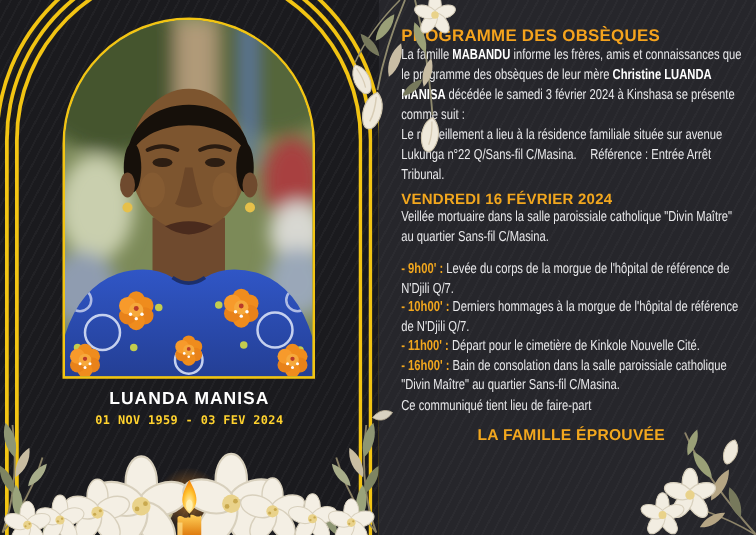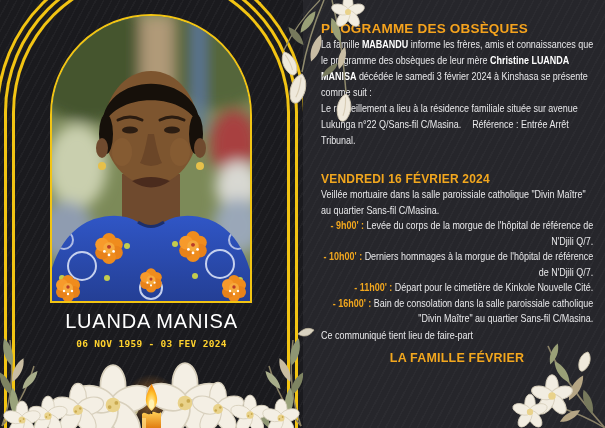--- a/index.html
+++ b/index.html
@@ -11,41 +11,41 @@
     background-image:repeating-linear-gradient(118deg,rgba(255,255,255,0.03) 0 1.5px,rgba(0,0,0,0) 1.5px 7px);}
   .ring{position:absolute;border:3px solid #f2c413;border-bottom:none;box-sizing:border-box;}
   .r1{left:12px;top:-27px;width:278px;height:480px;border-radius:139px 139px 0 0;}
   .r2{left:4px;top:-35px;width:294px;height:480px;border-radius:147px 147px 0 0;}
   .r3{left:-4px;top:-43px;width:310px;height:480px;border-radius:155px 155px 0 0;}
   .photo-frame{position:absolute;left:50px;top:14px;width:202px;height:289px;box-sizing:border-box;
     border:2px solid #f2c413;border-radius:101px 101px 0 0;overflow:hidden;z-index:2;background:#7c8a58;}
   .photo-frame svg{display:block;width:100%;height:100%;}
   .left-caption{position:absolute;left:0;top:308px;width:303px;text-align:center;z-index:4;}
   .name-prefix{font-size:15px;color:#f2efe9;letter-spacing:.3px;}
-  .name{font-size:20px;font-weight:normal;color:#ffffff;letter-spacing:.8px;margin-top:2px;}
+  .name{font-size:14px;font-weight:bold;color:#ffffff;letter-spacing:.8px;margin-top:2px;}
   .dates{font-family:"DejaVu Sans Mono",monospace;font-weight:bold;font-size:9.5px;
          color:#ffd22e;margin-top:5px;letter-spacing:.3px;}
   .tribute-wrap{margin-top:3px;}
   .tribute{display:inline-block;color:#fdfdfb;font-size:14px;transform:scaleX(.88);transform-origin:center top;}
   .bottom-flowers{position:absolute;left:0;top:318px;width:303px;height:110px;z-index:3;}
   
   .panel-right{position:absolute;left:303px;top:0;width:302px;height:428px;overflow:hidden;
     background-color:#26262b;color:#e8e8ea;
     background-image:repeating-linear-gradient(118deg,rgba(255,255,255,0.022) 0 1.5px,rgba(0,0,0,0) 1.5px 7px);}
   .rp-content{padding:21px 12px 0 18px;}
   .rp-title{text-align:left;color:#f5a31d;font-weight:bold;font-size:13.5px;letter-spacing:.2px;}
   .cond{font-size:11.5px;width:349px;transform:scaleX(.78);transform-origin:0 0;}
   p.body{line-height:16px;margin:0;}
   .mt-intro{margin-top:13px;}
   .mt-loc{margin-top:7px;}
   .gold-heading{color:#f2a71e;font-weight:bold;font-size:12px;letter-spacing:.2px;}
-  .h-fri{margin-top:24px;}
+  .h-fri{margin-top:4px;}
   .h-sat{margin-top:11px;}
   .mt-fri{margin-top:11px;}
-  .schedule{text-align:right;}
+  .schedule{margin-top:10px;}
   .sched-item{line-height:15.5px;margin:0;}
   .time{color:#f2a71e;font-weight:bold;}
   .w{color:#ffffff;}
   .ref{margin-left:14px;}
   .closing{margin-top:7px;}
   .signature{text-align:center;color:#f2a71e;font-weight:bold;font-size:12.5px;margin-top:8px;letter-spacing:.2px;}
   
   .top-floral{position:absolute;left:272px;top:0;width:96px;height:130px;z-index:5;pointer-events:none;}
   .br-floral{position:absolute;left:500px;top:338px;width:105px;height:90px;z-index:5;pointer-events:none;}
   .mini-leaf{position:absolute;left:297px;top:324px;width:18px;height:20px;z-index:5;pointer-events:none;}
@@ -216,21 +216,21 @@
         <path d="M142,96 C145,92 148,99 151,95 C154,91 158,98 161,94 L161,110 L142,110 Z" fill="url(#wax)"></path>
         <rect x="142" y="100" width="4" height="10" fill="#ffdf8a" opacity="0.7"></rect>
         <line x1="151.5" y1="90" x2="151.5" y2="96" stroke="#3a2a1a" stroke-width="1.6"></line>
         <path d="M151.5,66 C158,78 160,85 151.5,93 C143,85 145,78 151.5,66 Z" fill="url(#flameG)"></path>
         <ellipse cx="151.5" cy="86" rx="2.6" ry="4.5" fill="#fff1b0"></ellipse>
       </g>
     </svg>
 
     <div class="left-caption">
       <div class="name">LUANDA MANISA</div>
-      <div class="dates">06 NOV 1959 - 03 FEV 2024</div>
+      <div class="dates">01 NOV 1959 - 03 FEV 2024</div>
     </div>
   </div>
 
   <div class="panel-right">
     <div class="rp-content">
       <div class="rp-title">PROGRAMME DES OBSÈQUES</div>
 
       <p class="body cond mt-intro"><span>La famille </span><b class="w">MABANDU</b><span> informe les frères, amis et connaissances que le programme des obsèques de leur mère </span><b class="w">Christine LUANDA MANISA</b><span> décédée le samedi 3 février 2024 à Kinshasa se présente comme suit :</span></p>
 
       <p class="body cond mt-loc"><span>Le recueillement a lieu à la résidence familiale située sur avenue Lukunga n°22 Q/Sans-fil C/Masina.</span><span class="ref">Référence : Entrée Arrêt Tribunal.</span></p>
@@ -240,21 +240,21 @@
 
 
       <div class="schedule">
         <p class="sched-item cond"><b class="time">- 9h00' :</b> <span>Levée du corps de la morgue de l'hôpital de référence de N'Djili Q/7.</span></p>
         <p class="sched-item cond"><b class="time">- 10h00' :</b> <span>Derniers hommages à la morgue de l'hôpital de référence de N'Djili Q/7.</span></p>
         <p class="sched-item cond"><b class="time">- 11h00' :</b> <span>Départ pour le cimetière de Kinkole Nouvelle Cité.</span></p>
         <p class="sched-item cond"><b class="time">- 16h00' :</b> <span>Bain de consolation dans la salle paroissiale catholique "Divin Maître" au quartier Sans-fil C/Masina.</span></p>
       </div>
 
       <p class="body cond closing">Ce communiqué tient lieu de faire-part</p>
-      <div class="signature">LA FAMILLE FÉVRIER</div>
+      <div class="signature">LA FAMILLE ÉPROUVÉE</div>
     </div>
   </div>
 
   <svg class="top-floral" viewBox="0 0 96 130">
     <defs>
       <path id="lf2" d="M0,-13 C5,-5 5,5 0,13 C-5,5 -5,-5 0,-13 Z"></path>
       <g id="bud">
         <path d="M0,0 C6,4 8,14 4,22 C2,26 -2,26 -4,22 C-8,14 -6,4 0,0 Z" fill="#efe9db" stroke="#cfc5ae" stroke-width="0.8"></path>
         <path d="M0,3 C1,9 1,16 0,20" stroke="#d8cdb6" stroke-width="1" fill="none"></path>
       </g>

